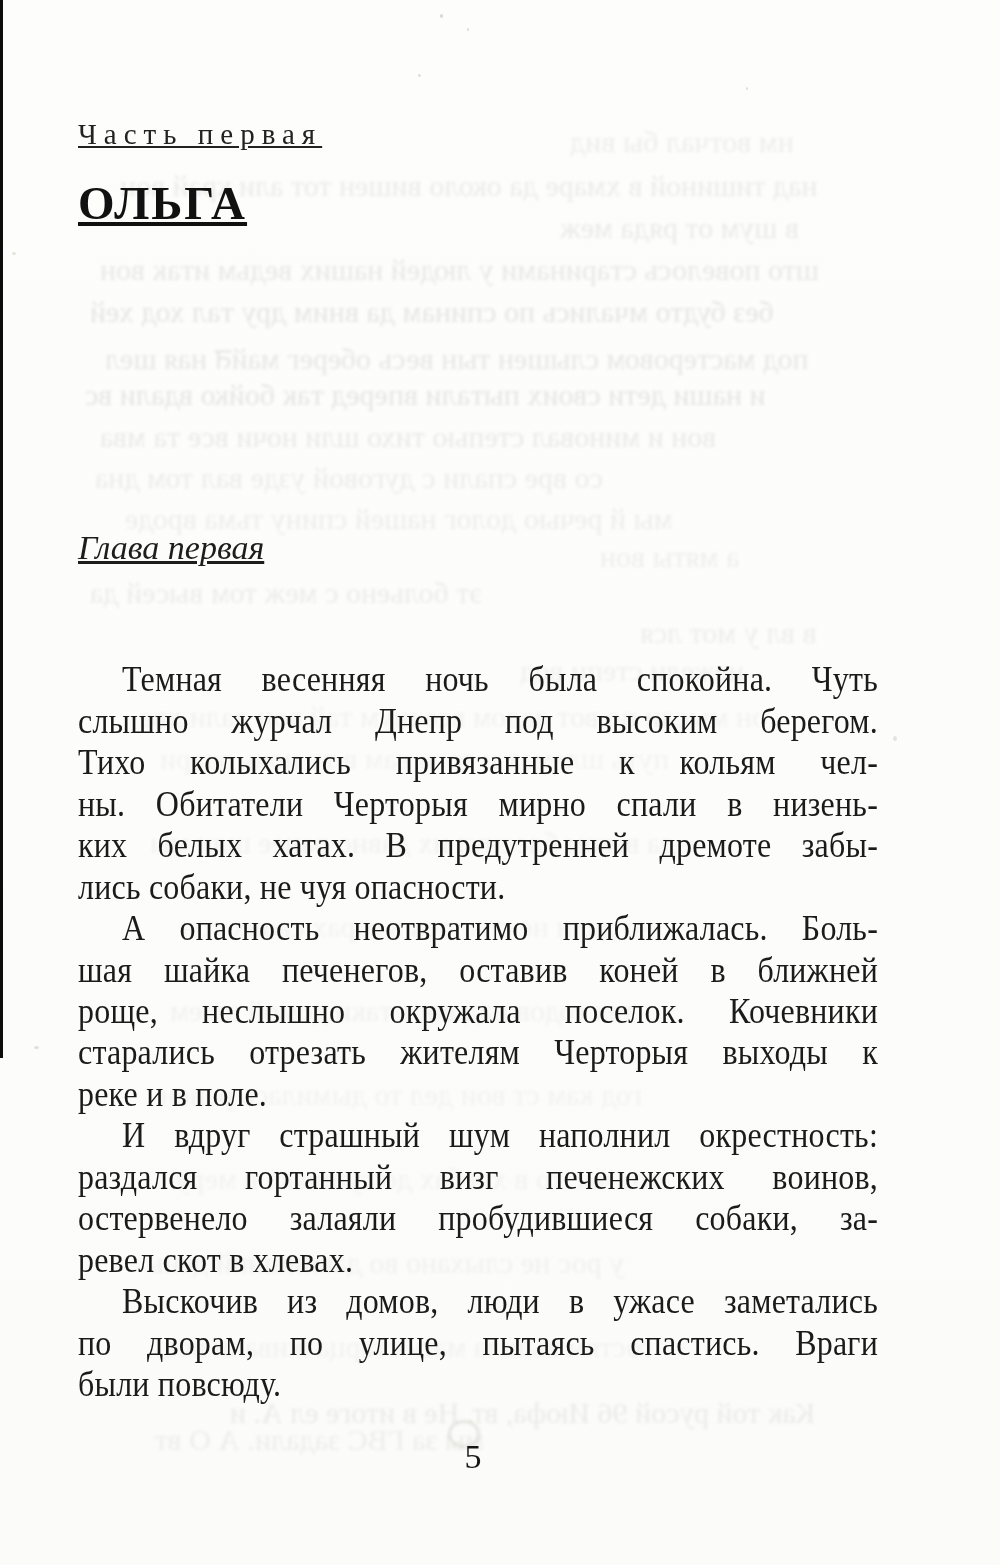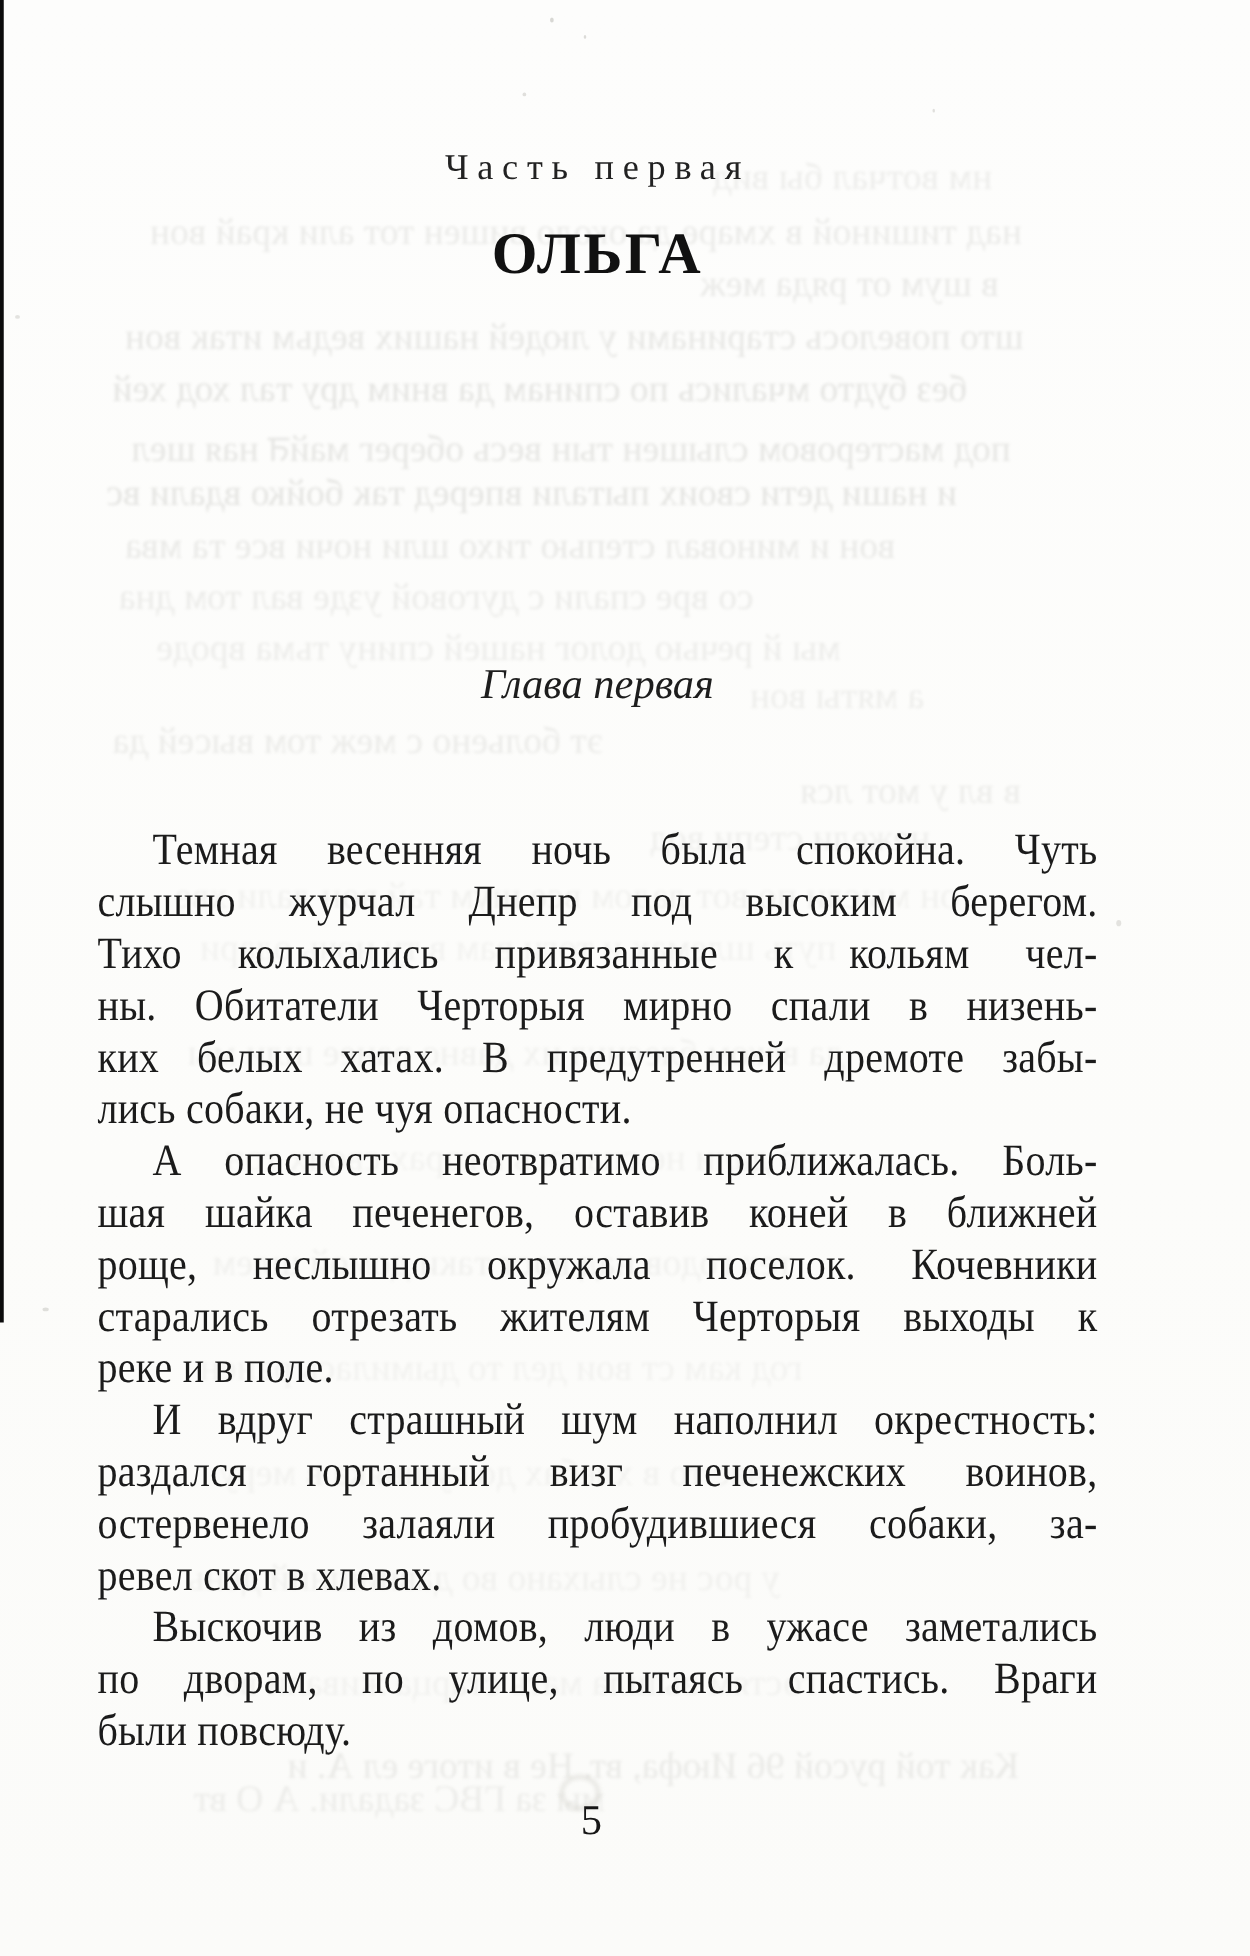--- a/index.html
+++ b/index.html
@@ -15,21 +15,21 @@
     background: linear-gradient(180deg, #fdfdfc 0%, #fcfcfa 60%, #fbfbf9 100%);
     color: #1a1a1a;
   }
   .scan-edge-left {
     position: absolute; left: 0; top: 0;
     width: 3px; height: 1058px;
     background: #0c0c0c;
   }
   .heading {
     position: absolute; left: 78px; width: 800px;
-    text-align: center; white-space: nowrap;
+    text-align: left; white-space: nowrap; text-decoration: underline;
   }
   .part-label   { top: 118px; font-size: 29px; letter-spacing: 7px; color: #222; }
   .part-title   { top: 176px; font-size: 47px; font-weight: bold; letter-spacing: 2px; color: #111; }
   .chapter-label{ top: 529px; font-size: 34px; font-style: italic; color: #1d1d1d; }
   .chapter-title{ top: 581px; font-size: 40px; font-weight: bold; letter-spacing: 1.5px; color: #101010; }
   .body-text {
     position: absolute; left: 78px; top: 659px; width: 800px;
     font-size: 32px; line-height: 37px; letter-spacing: 0.2px;
     transform: scaleY(1.12); transform-origin: 0 0;
     color: #1b1b1b;

